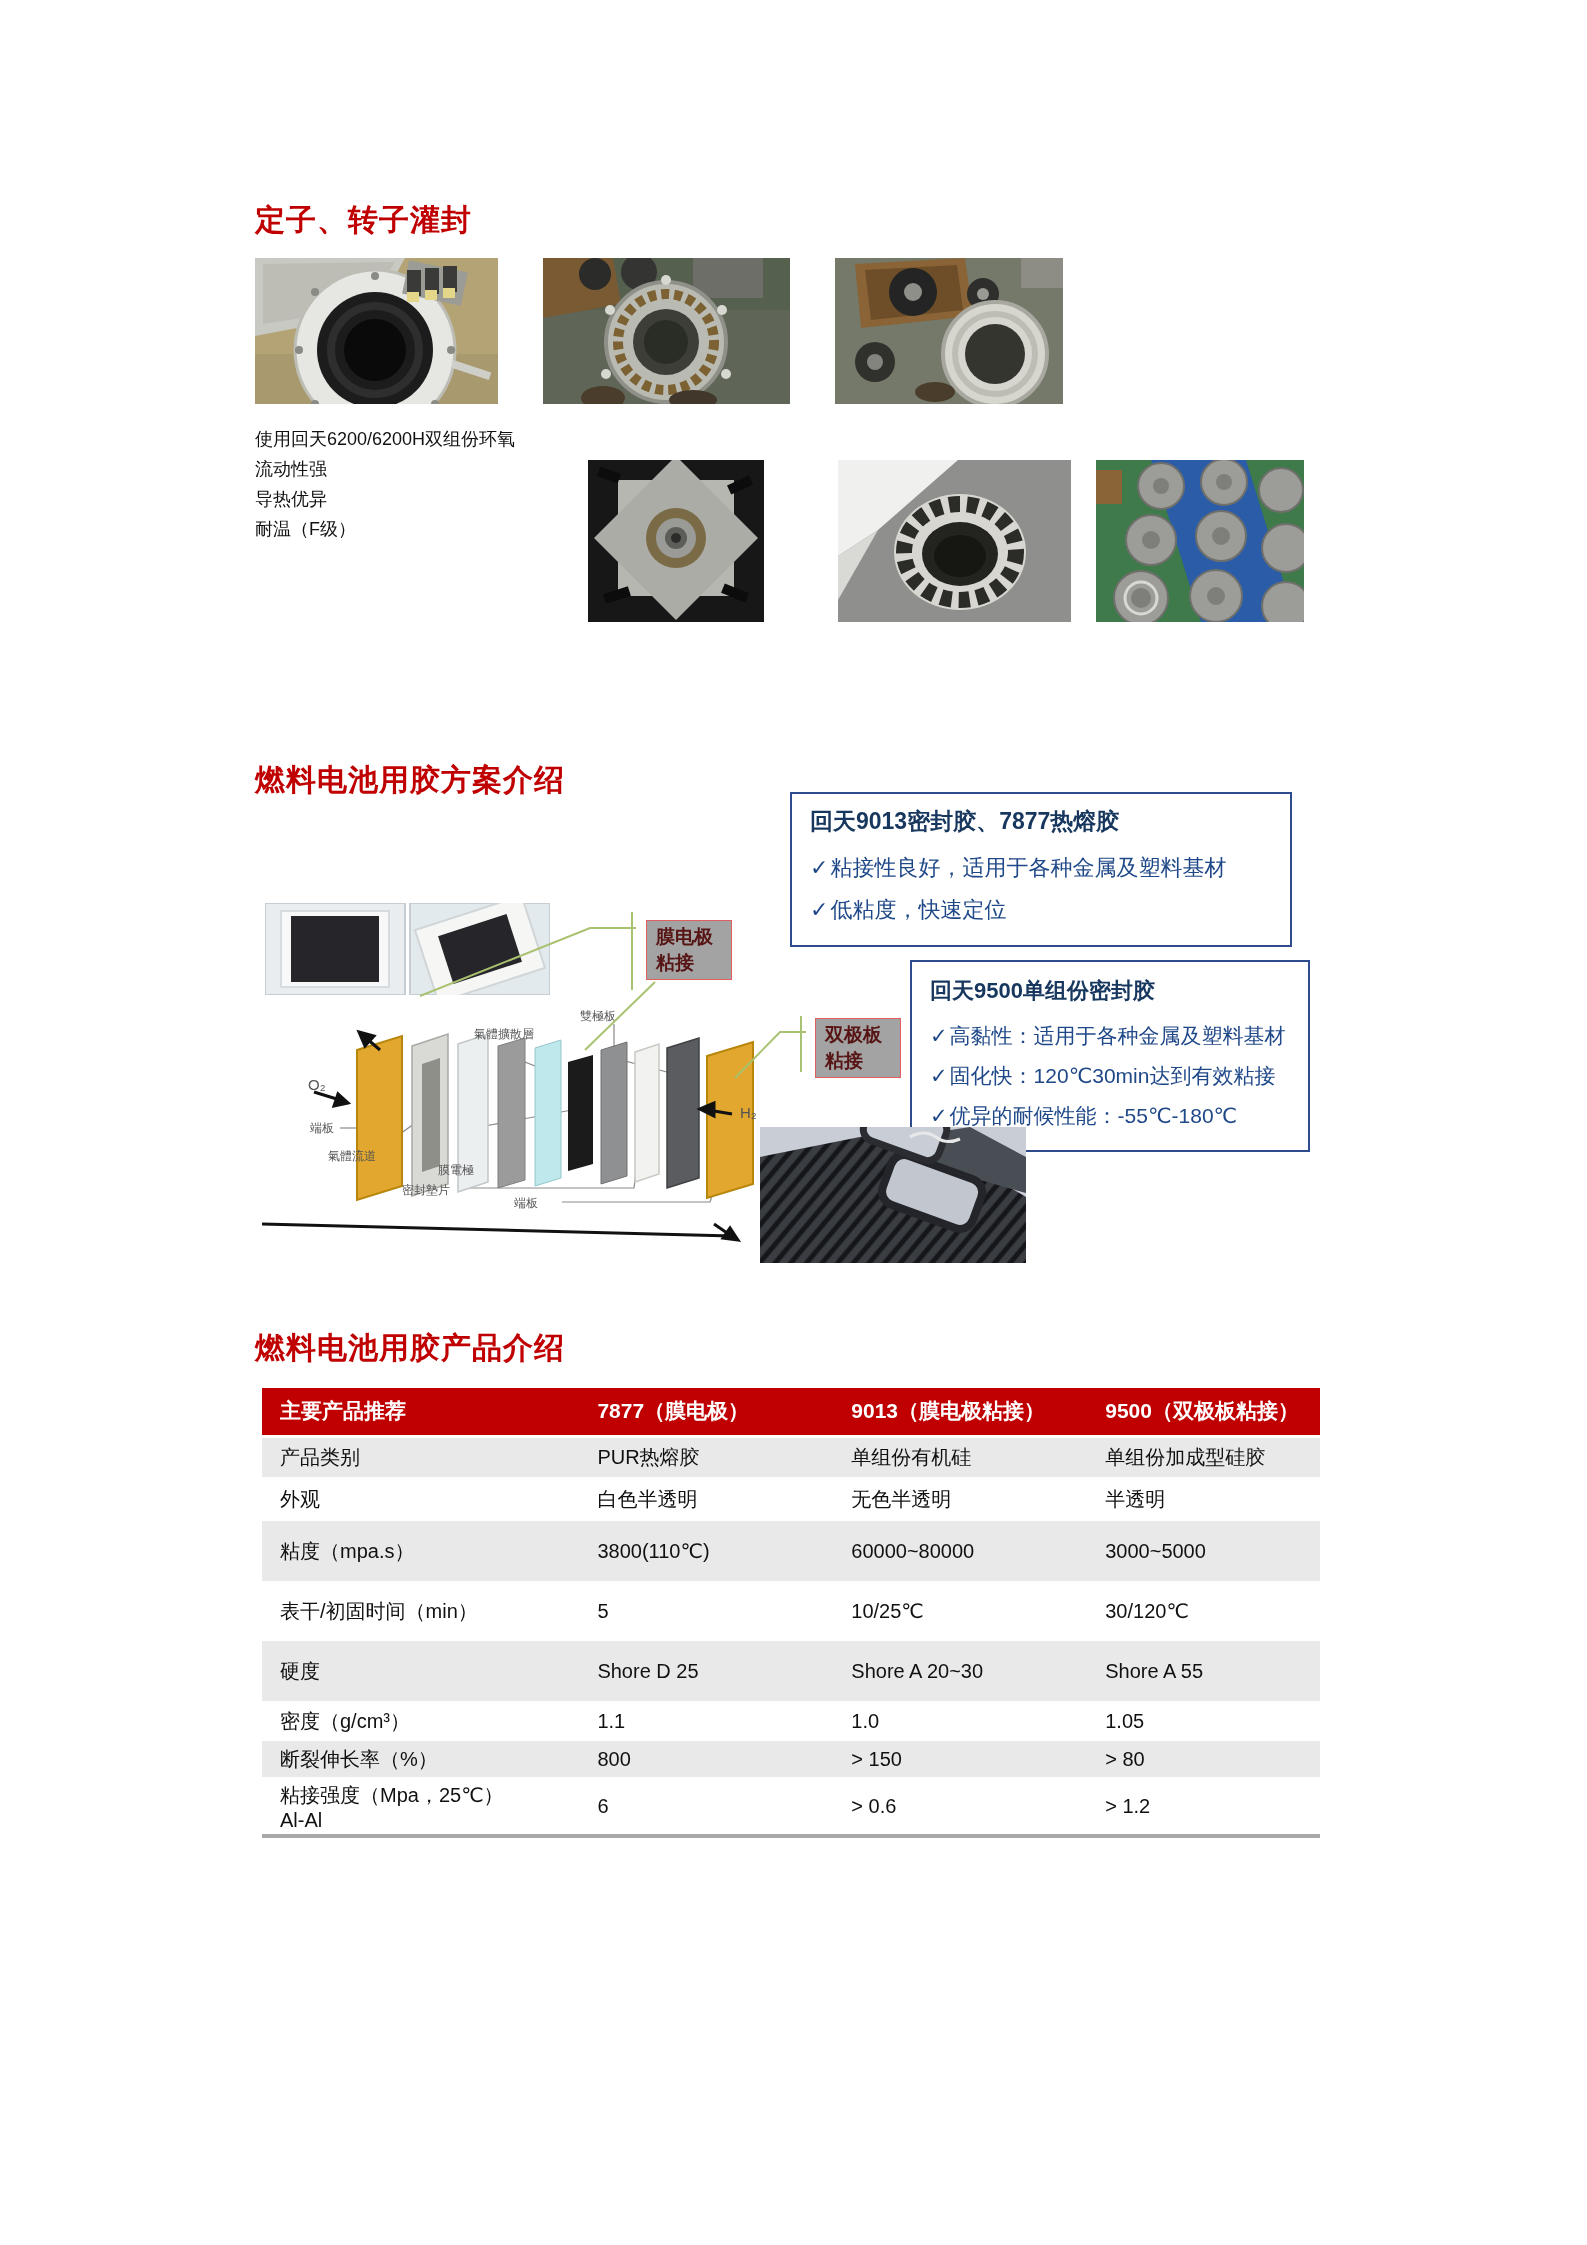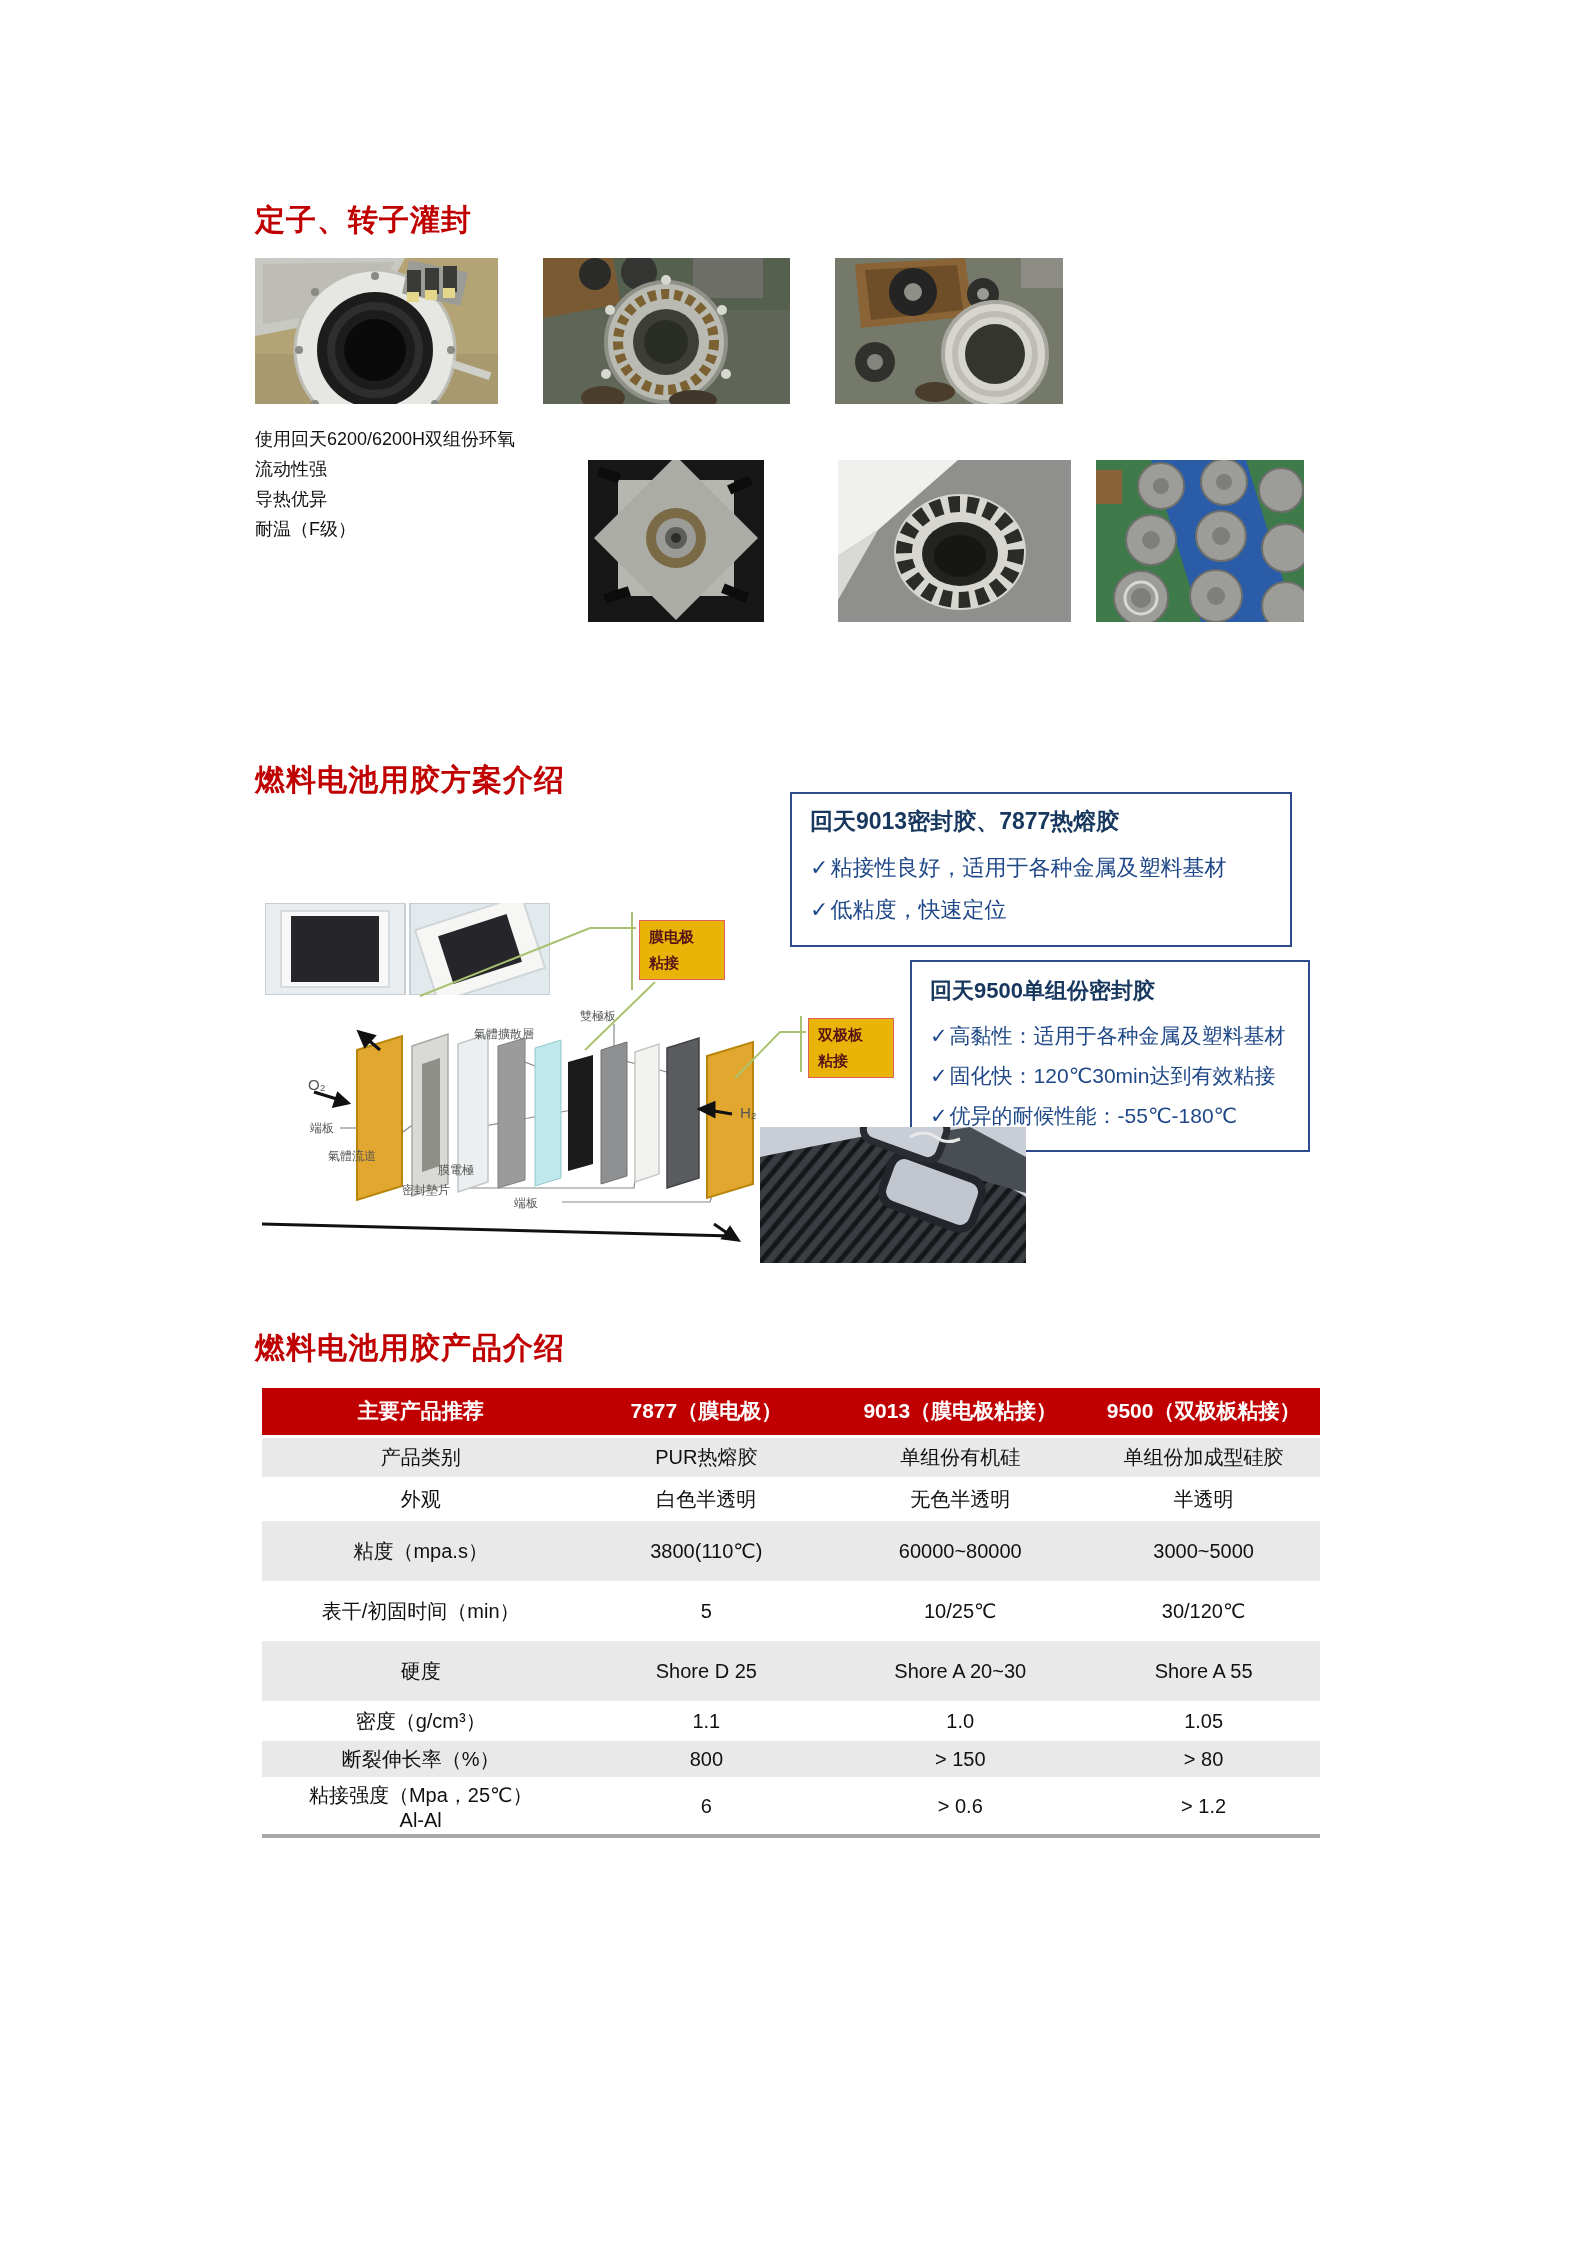--- a/index.html
+++ b/index.html
@@ -13,30 +13,30 @@
   .photo svg { display:block; width:100%; height:100%; }
 
   .desc { position:absolute; font-size:18px; line-height:30px; color:#111; }
   .caption { position:absolute; font-size:21px; line-height:33px; color:#111; }
 
   .blue-box { position:absolute; background:#fff; border:2px solid #2e4b8e; padding:12px 32px 14px 18px; }
   .blue-box .bb-title { font-size:23px; font-weight:bold; color:#17375e; margin-bottom:10px; }
   .blue-box .check-item { font-size:22px; color:#1f4888; line-height:42px; white-space:nowrap; }
   .blue-box .check-item .chk { margin-right:2px; font-weight:bold; }
 
-  .red-label { position:absolute; background:#eab308; border:1px solid #e06060; color:#571414; font-size:15px; font-weight:bold; line-height:26px; padding:3px 9px; }
+  .red-label { position:absolute; background:#a3a3a3; border:1px solid #e06060; color:#571414; font-size:19px; font-weight:bold; line-height:26px; padding:3px 9px;margin-left:7px; }
 
   .overlay-svg { position:absolute; left:0; top:0; width:1587px; height:2245px; pointer-events:none; }
 
   .diagram { position:absolute; left:262px; top:998px; width:515px; height:290px; }
   .diagram svg { width:100%; height:100%; display:block; }
   .dlab { font-size:12px; fill:#555; }
 
   .products-table { position:absolute; left:262px; top:1388px; width:1058px; border-collapse:collapse; table-layout:fixed; border-bottom:4px solid #a8a8a8; }
-  .products-table th, .products-table td { text-align:center; vertical-align:middle; font-weight:normal; padding:2px 18px; }
+  .products-table th, .products-table td { text-align:left; vertical-align:middle; font-weight:normal; padding:2px 18px; }
   .products-table thead tr { background:#c00000; height:48px; }
   .products-table thead th { color:#ffffff; font-size:21px; font-weight:bold; border-bottom:3px solid #fff; }
   .products-table tbody td { font-size:20px; color:#111; border-bottom:2px solid #ffffff; }
   .products-table tbody tr { height:42px; background:#ffffff; }
   .products-table tbody tr:nth-child(odd) { background:#e9e9e9; }
   .products-table tbody tr:nth-child(3),
   .products-table tbody tr:nth-child(5) { height:62px; }
   .products-table tbody tr:nth-child(4) { height:58px; }
   .products-table tbody tr:nth-child(6),
   .products-table tbody tr:nth-child(7) { height:38px; }

